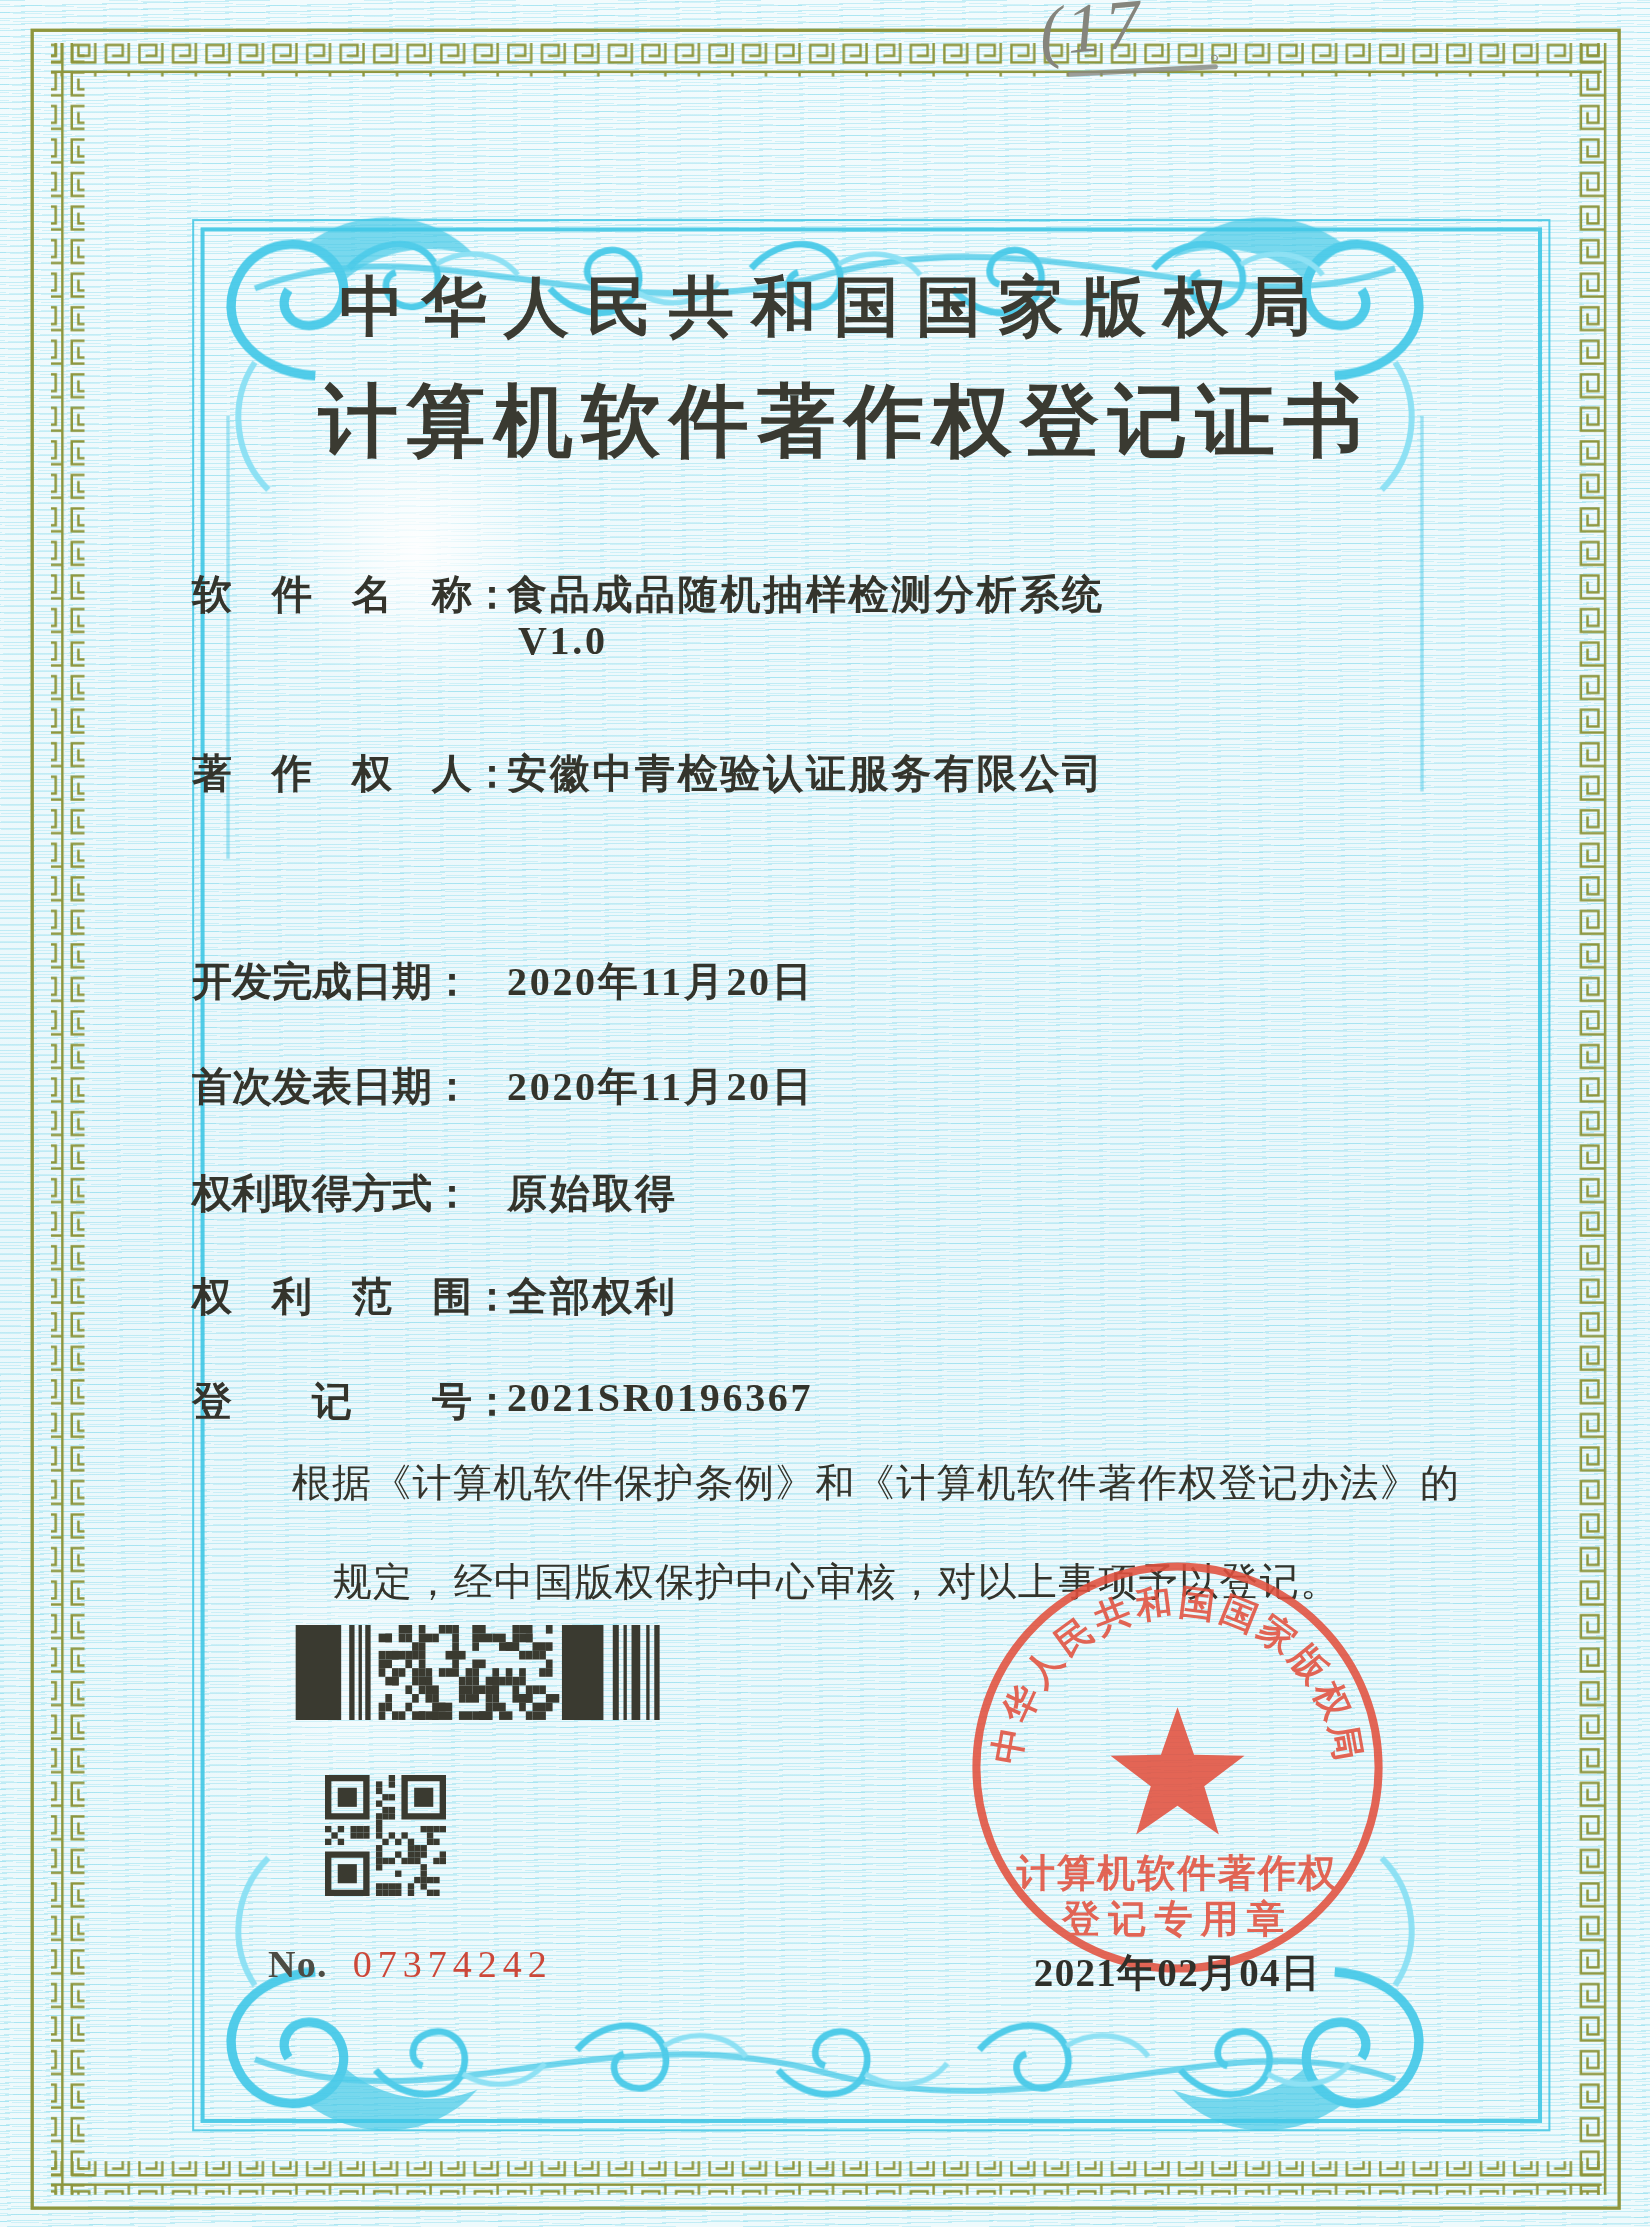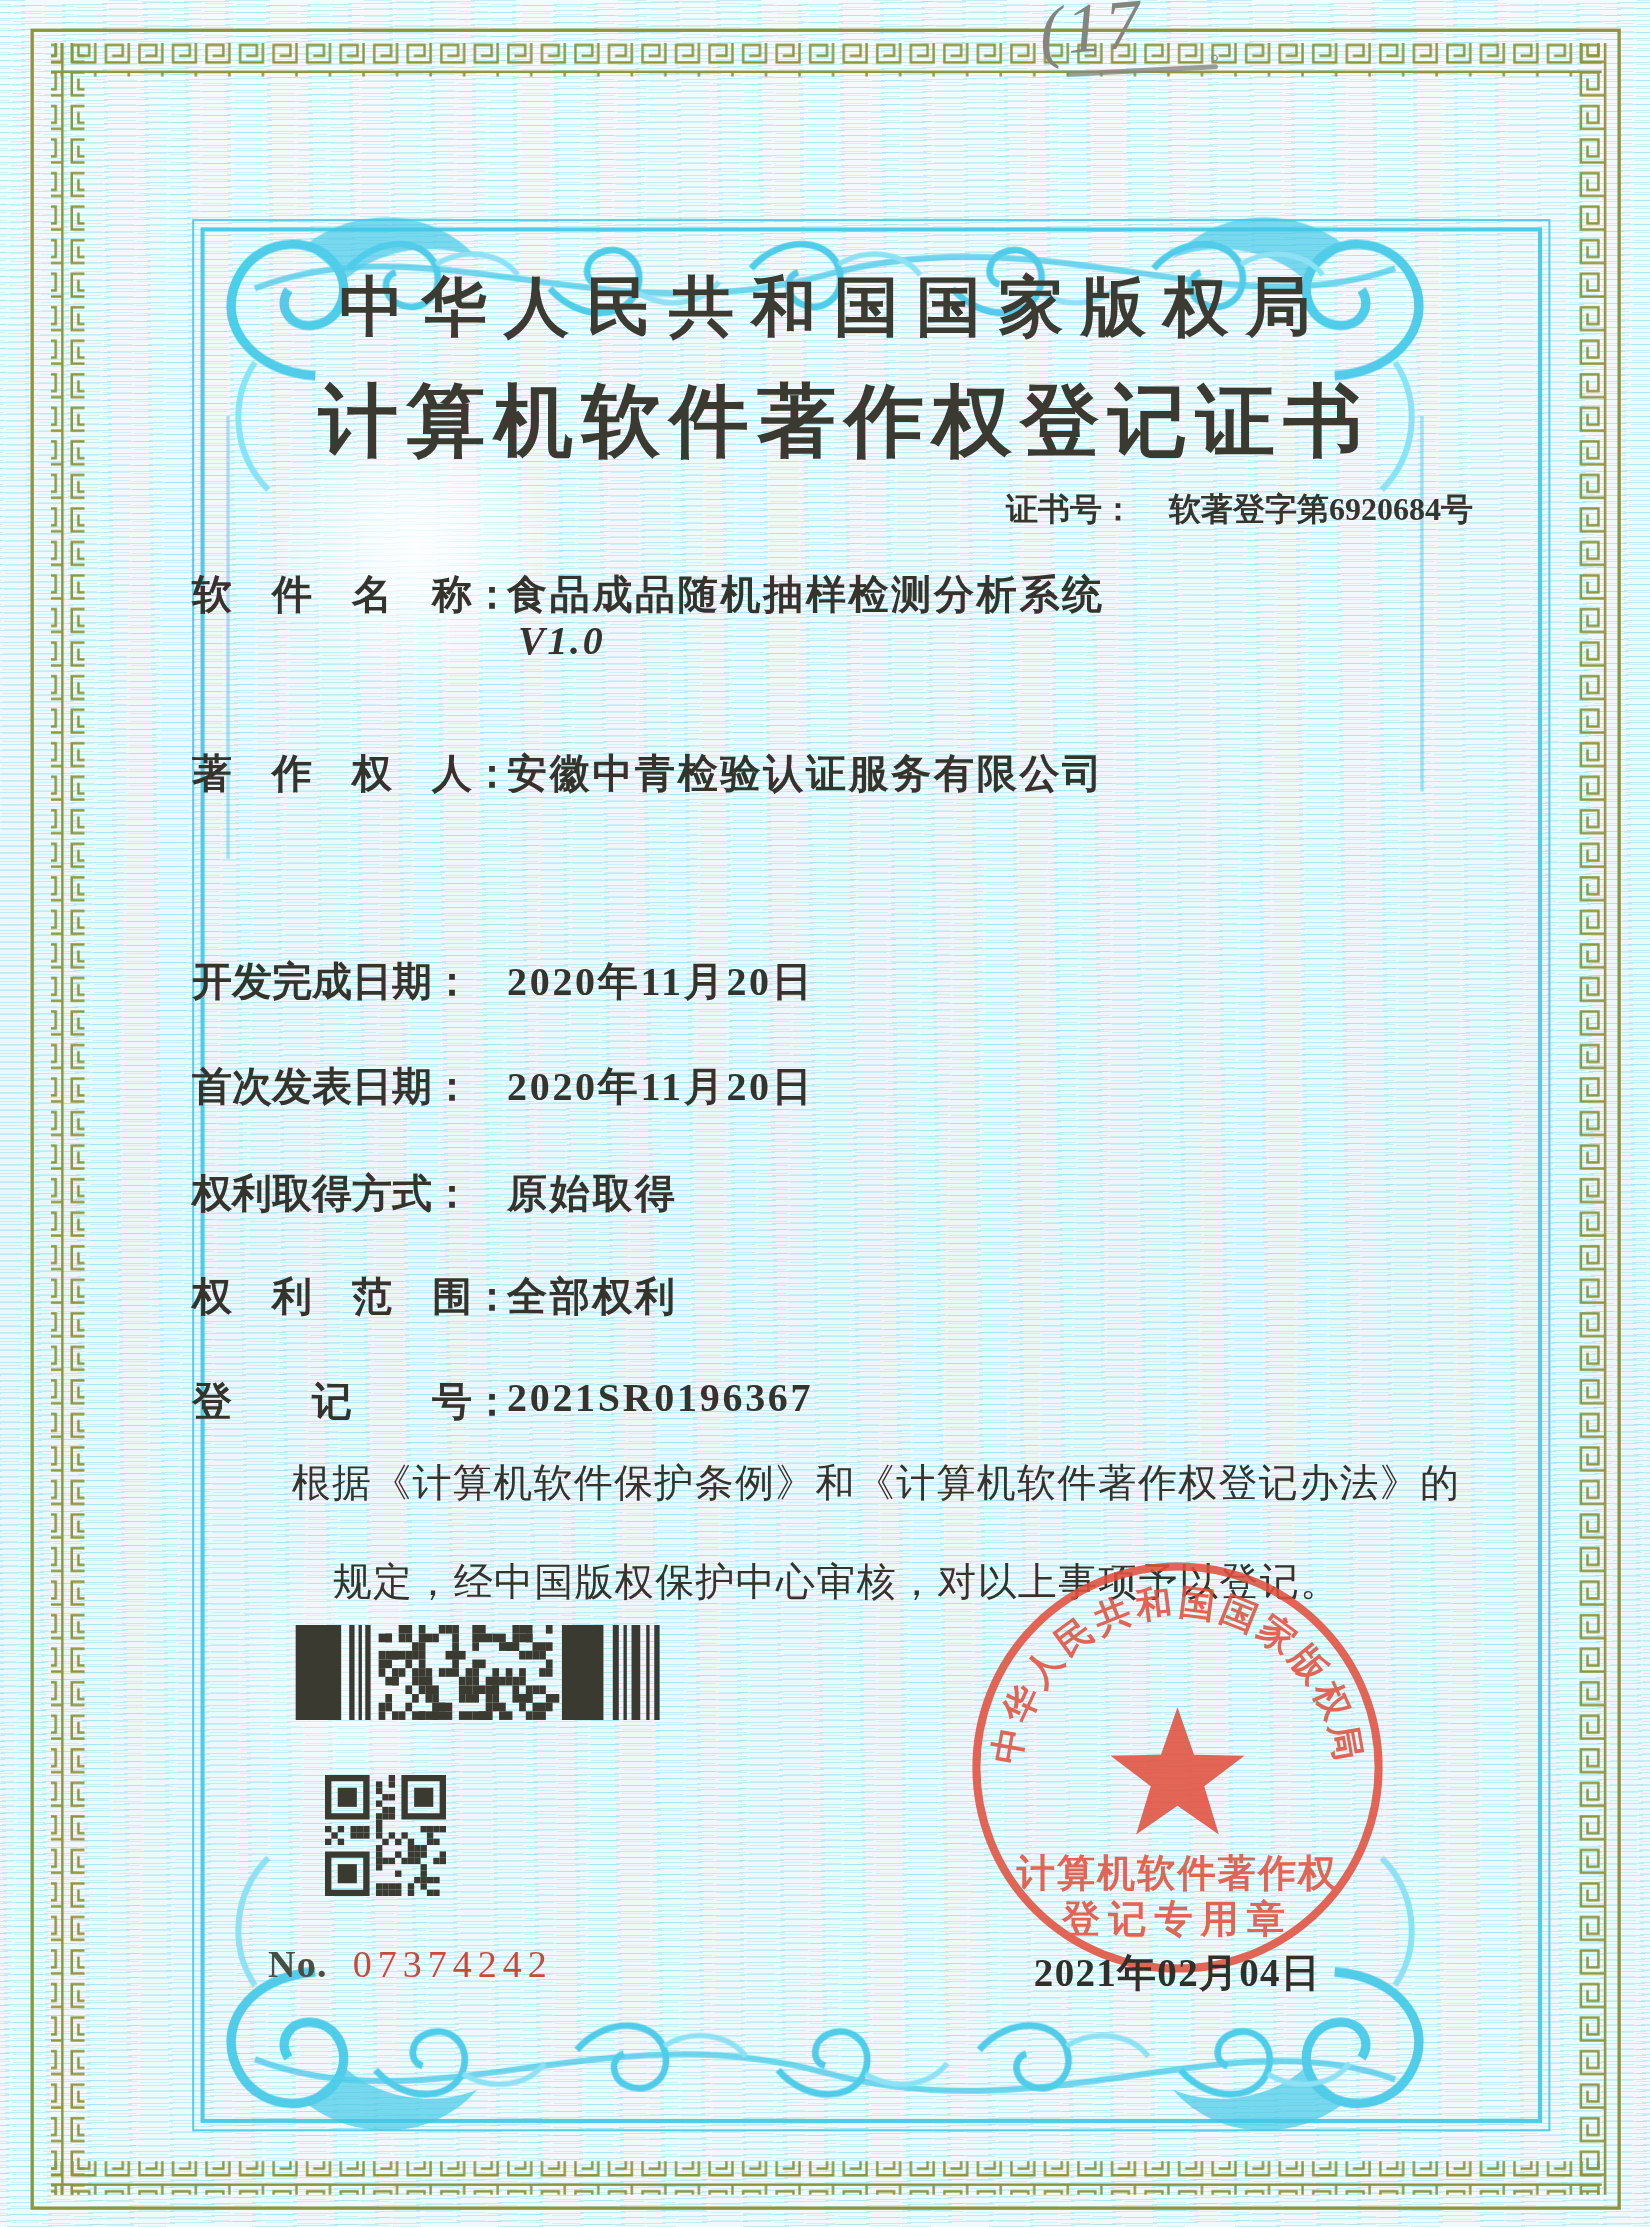--- a/index.html
+++ b/index.html
@@ -30,21 +30,21 @@
     left:0; right:0; top:369px; text-align:center;
     font-size:79px; font-weight:700; letter-spacing:8.7px; text-indent:8.7px;
     color:#3a3a31;
     padding-left:31px;
   }
   .cert-no{left:1006px; top:488px; font-size:32px; font-weight:600; color:#35352d; white-space:nowrap;}
   .cert-no .lbl{margin-right:35px;}
   .field{left:192px; top:0; font-size:40px; font-weight:600; white-space:nowrap; color:#34342c;}
   .field .lbl{display:inline-block; width:315px; vertical-align:top;}
   .field .val{letter-spacing:2.7px;}
-  .val2{left:518px; font-size:40px; font-weight:600; color:#34342c; letter-spacing:2.7px;font-style:italic;}
+  .val2{left:518px; font-size:40px; font-weight:600; color:#34342c; letter-spacing:2.7px;}
   .statement{left:199px; width:1275px; font-size:39px; font-weight:400; color:#34342c; letter-spacing:1.3px; white-space:nowrap;text-align:center;}
   .statement.indent{text-indent:79px;}
   .serial{left:268px; top:1942px; font-size:38px; white-space:nowrap;}
   .serial .no{color:#4c4c44; font-weight:600; letter-spacing:1.3px;}
   .serial .num{color:#cc4839; letter-spacing:6px; margin-left:25px; font-weight:500;}
   .issue-date{left:1010px; width:335px; top:1946px; text-align:center; font-size:39px; font-weight:600; color:#30302a; letter-spacing:1.3px;}
   .seal-svg{position:absolute; left:963px; top:1553px; width:429px; height:429px;}
   .barcode-svg{position:absolute; left:295px; top:1625px; width:376px; height:95px;}
   .qr-svg{position:absolute; left:325px; top:1775px; width:121px; height:121px;}
   .handwritten{left:1039px; top:-12px; font-size:70px; color:#85857d; transform:rotate(-5deg); font-style:italic; letter-spacing:4px;}
@@ -113,23 +113,20 @@
     </g>
   </svg>
 
   <div class="abs handwritten">(17</div>
   <div class="abs hw-line"></div>
   <div class="abs hw-dot">。</div>
 
   <div class="abs title-authority">中华人民共和国国家版权局</div>
   <div class="abs title-cert">计算机软件著作权登记证书</div>
 
-  <div class="abs cert-no">
-    <span class="lbl">证书号：</span><span>软著登字第6920684号</span>
-  </div>
 
   <div class="abs field" style="top:567px">
     <span class="lbl">软　件　名　称：</span><span class="val">食品成品随机抽样检测分析系统</span>
   </div>
   <div class="abs val2" style="top:617px">V1.0</div>
 
   <div class="abs field" style="top:746px">
     <span class="lbl">著　作　权　人：</span><span class="val">安徽中青检验认证服务有限公司</span>
   </div>
   <div class="abs field" style="top:954px">

